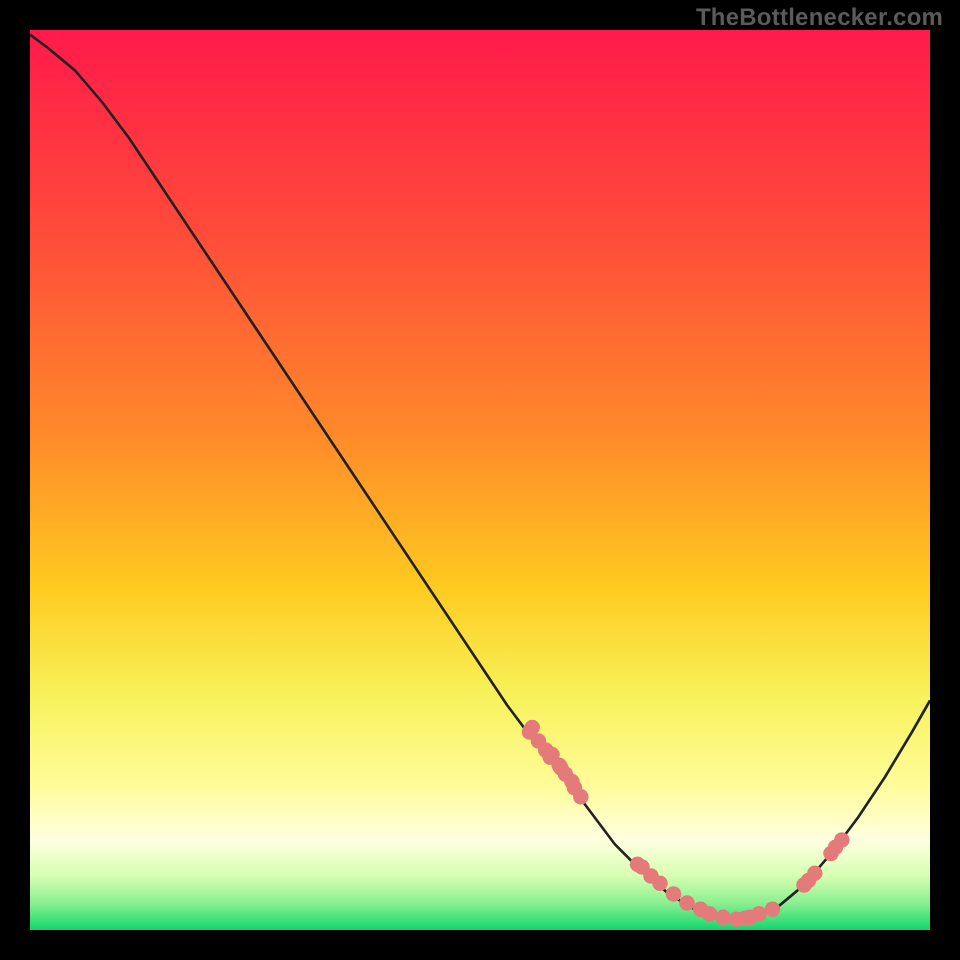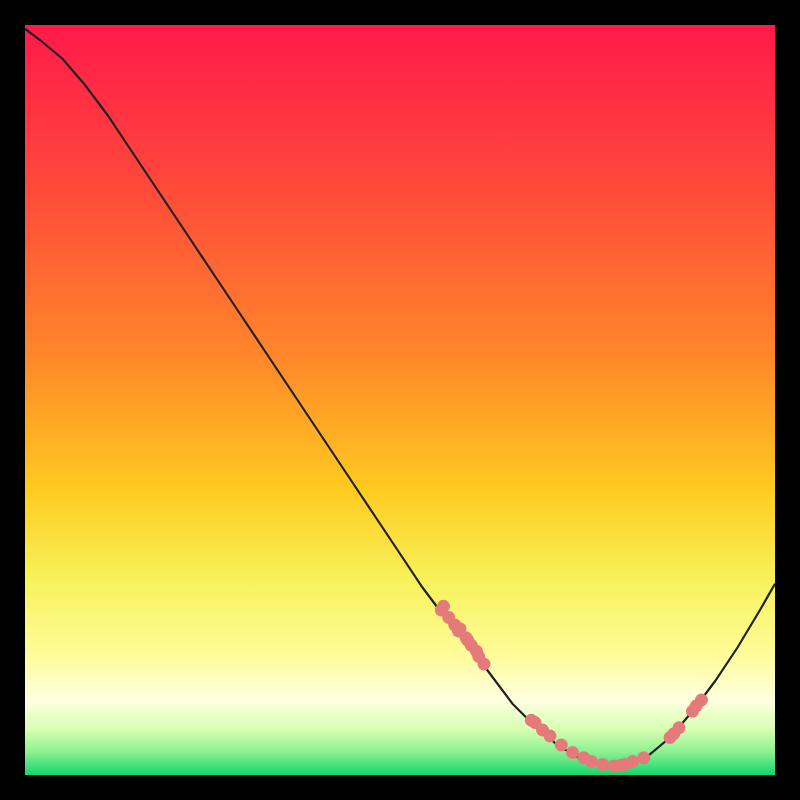--- a/index.html
+++ b/index.html
@@ -35,20 +35,21 @@
     height: 750px;
   }
   svg {
     display: block;
   }
 </style>
 </head>
 <body>
 
 <div class="outer">
+  <div class="watermark">TheBottlenecker.com</div>
   <div class="plot">
     <svg id="chart-svg" width="750" height="750" viewBox="0 0 750 750">
       <defs>
         <linearGradient id="bg-grad" x1="0" y1="0" x2="0" y2="1">
           <stop id="g-stop-0" offset="0%" stop-color="#ff1a4b"></stop>
           <stop id="g-stop-1" offset="22%" stop-color="#ff4a3a"></stop>
           <stop id="g-stop-2" offset="45%" stop-color="#ff8a2a"></stop>
           <stop id="g-stop-3" offset="62%" stop-color="#ffcb20"></stop>
           <stop id="g-stop-4" offset="74%" stop-color="#f7f25a"></stop>
           <stop id="g-stop-5" offset="84%" stop-color="#fffc9a"></stop>

